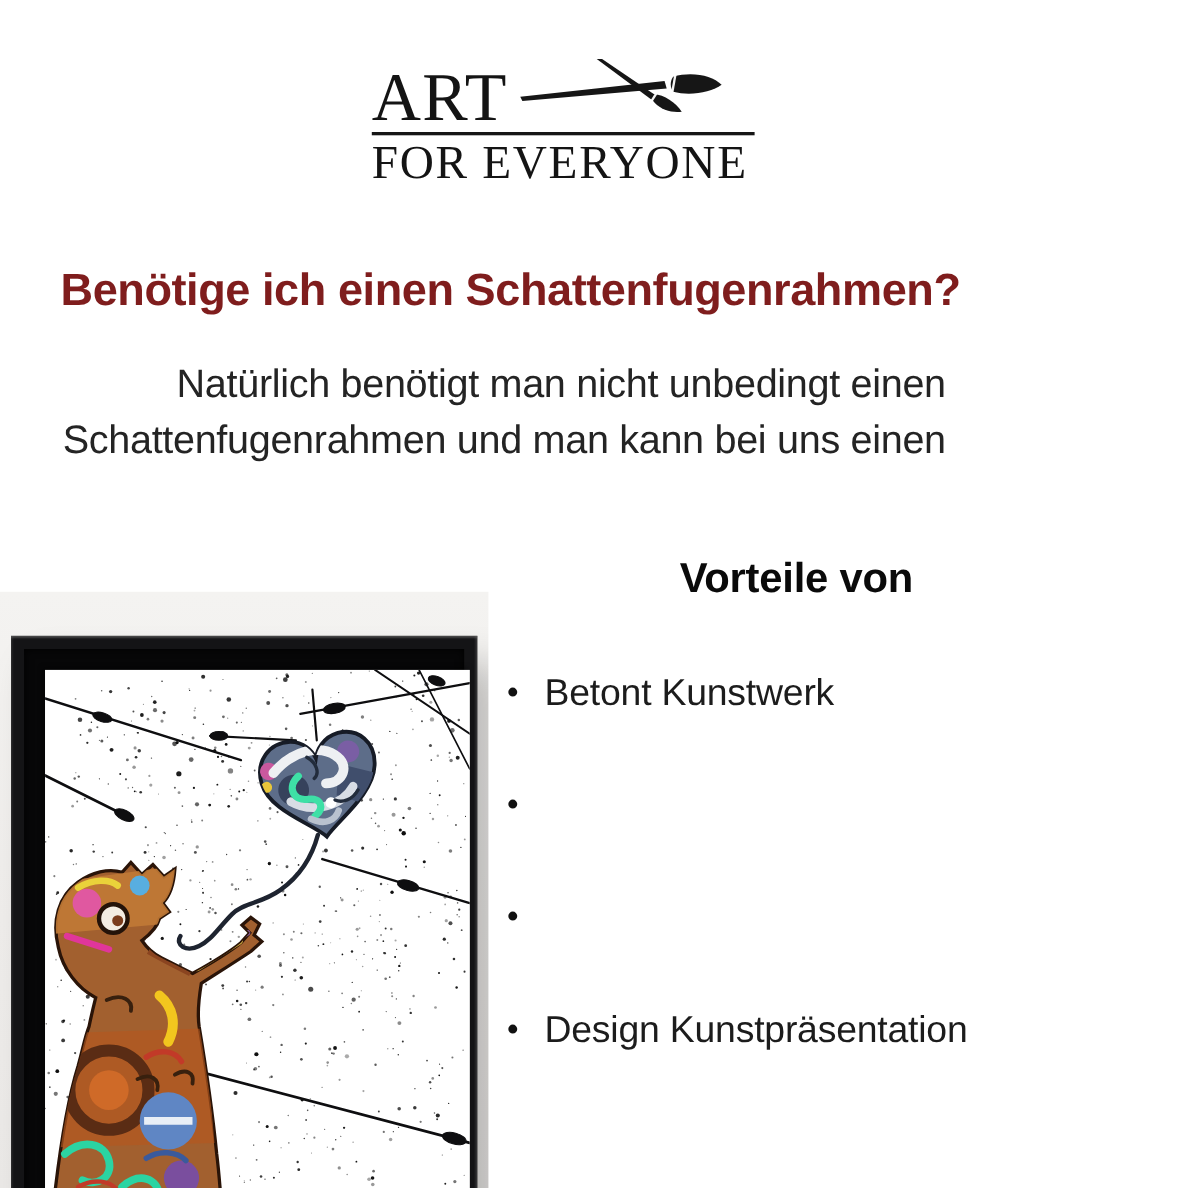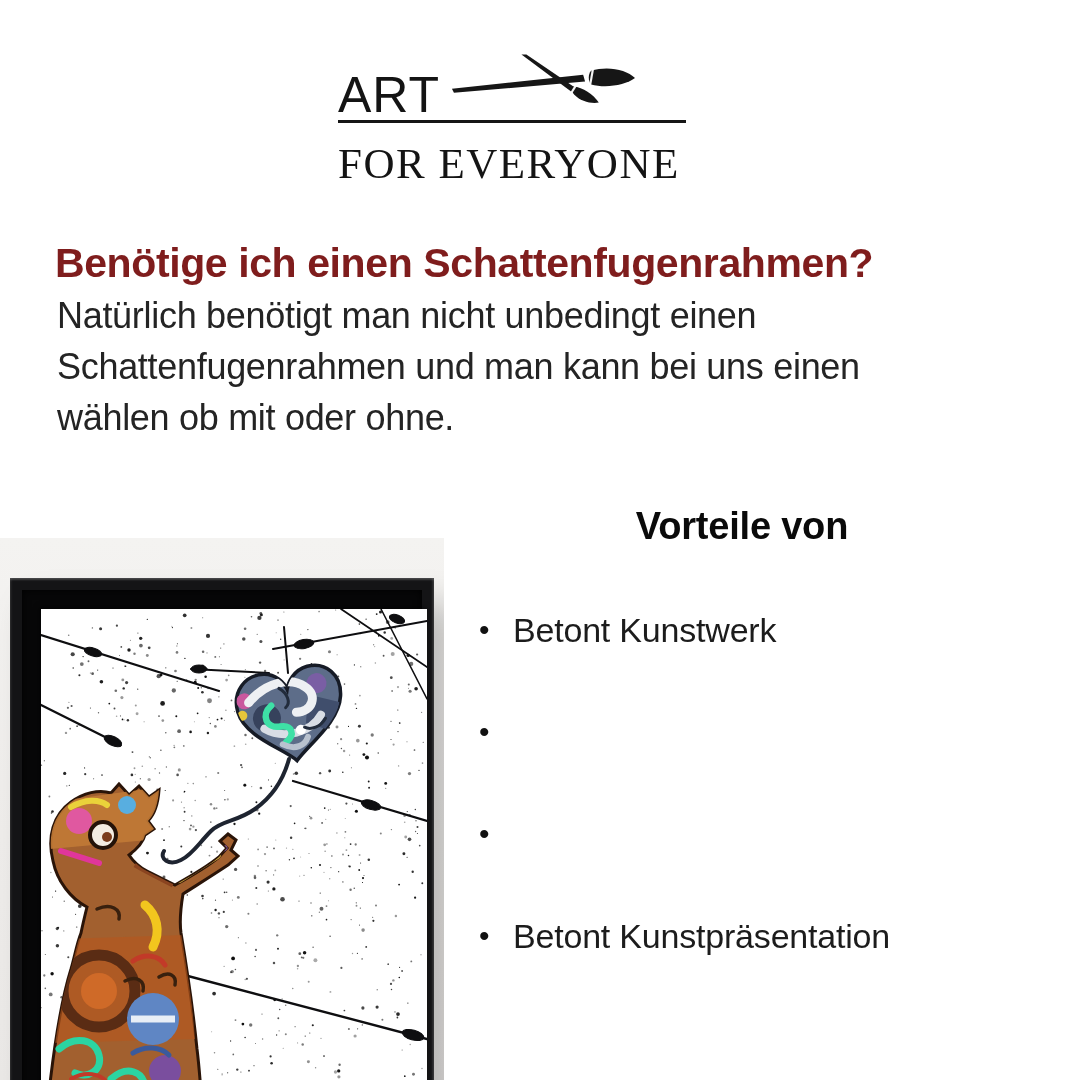--- a/index.html
+++ b/index.html
@@ -6,42 +6,42 @@
   body{
     width:1080px;height:1080px;position:relative;overflow:hidden;
     background:#ffffff;
     font-family:"Liberation Sans", sans-serif;
     color:#111;
   }
   
   .logo{position:absolute;left:338px;top:58px;width:352px;}
   .logo-top{display:flex;align-items:flex-end;height:60px;}
   .logo-title{
-    font-family:Liberation Sans, sans-serif;
-    font-size:50px;line-height:0.9;letter-spacing:1px;color:#141414;
+    font-family:Liberation Serif, serif;
+    font-size:62px;line-height:0.9;letter-spacing:1px;color:#141414;
   }
   .logo-brushes{margin-left:10px;margin-bottom:4px;flex:0 0 auto;}
   .logo-rule{height:3px;background:#161616;margin-top:2px;width:348px;}
   .logo-sub{
     font-family:"Liberation Serif", serif;
-    font-size:43px;letter-spacing:1.5px;color:#141414;margin-top:16px;white-space:nowrap;
+    font-size:43px;letter-spacing:1.5px;color:#141414;margin-top:1px;white-space:nowrap;
   }
   
   .headline{
     position:absolute;left:55px;top:213px;
     font-size:41px;font-weight:700;letter-spacing:-0.4px;color:#7f1d1d;
     white-space:nowrap;
   }
   .intro{
-    position:absolute;left:57px;top:290px;
-    font-size:36px;line-height:51px;font-weight:400;color:#242424;letter-spacing:-0.3px;
+    position:absolute;left:57px;top:323px;
+    font-size:36px;line-height:51px;font-weight:400;color:#242424;letter-spacing:-0.3px;text-align:right;
   }
   .intro div{white-space:nowrap;}
   
-  .benefits{position:absolute;left:447px;top:500px;width:590px;}
+  .benefits{position:absolute;left:429px;top:500px;width:590px;}
   .benefits-title{
     text-align:center;font-size:38px;font-weight:700;line-height:53px;
     color:#0a0a0a;letter-spacing:-0.2px;
   }
   .benefit-list{margin-top:56px;padding-left:32px;}
   .benefit-item{
     display:flex;align-items:center;margin-bottom:60px;
     font-size:34px;line-height:42px;color:#1c1c1c;letter-spacing:-0.2px;white-space:nowrap;
   }
   .benefit-dot{width:34px;flex:0 0 auto;font-size:30px;color:#111;}
@@ -99,21 +99,20 @@
   </div>
   <div class="logo-rule"></div>
   <div class="logo-sub">FOR EVERYONE</div>
 </header>
 
 <h1 class="headline">Benötige ich einen Schattenfugenrahmen?</h1>
 
 <div class="intro">
   <div>Natürlich benötigt man nicht unbedingt einen</div>
   <div>Schattenfugenrahmen und man kann bei uns einen</div>
-  <div>wählen ob mit oder ohne.</div>
 </div>
 
 <figure class="photo" style="margin:0;">
   <div class="frame">
     <div class="frame-gap">
       <div class="art-canvas">
         <svg id="artSvg" width="386" height="483" viewBox="0 0 386 483">
           <defs>
             <clipPath id="heartClip">
               <path d="M0,44 C -12,30 -48,14 -52,-12 C -55,-33 -40,-48 -21,-46 C -9,-44.5 -2,-35 0,-28 C 2,-35 9,-46 23,-48 C 42,-50 56,-35 52,-14 C 47,12 13,30 0,44 Z" transform="translate(250,108) rotate(-8)"></path>
@@ -897,16 +896,16 @@
       <span>Betont Kunstwerk</span>
     </div>
     <div class="benefit-item">
       <span class="benefit-dot">•</span>
     </div>
     <div class="benefit-item">
       <span class="benefit-dot">•</span>
     </div>
     <div class="benefit-item">
       <span class="benefit-dot">•</span>
-      <span>Betont Kunstpräsentation</span>
+      <span>Design Kunstpräsentation</span>
     </div>
   </div>
 </section>
 
 </body></html>

